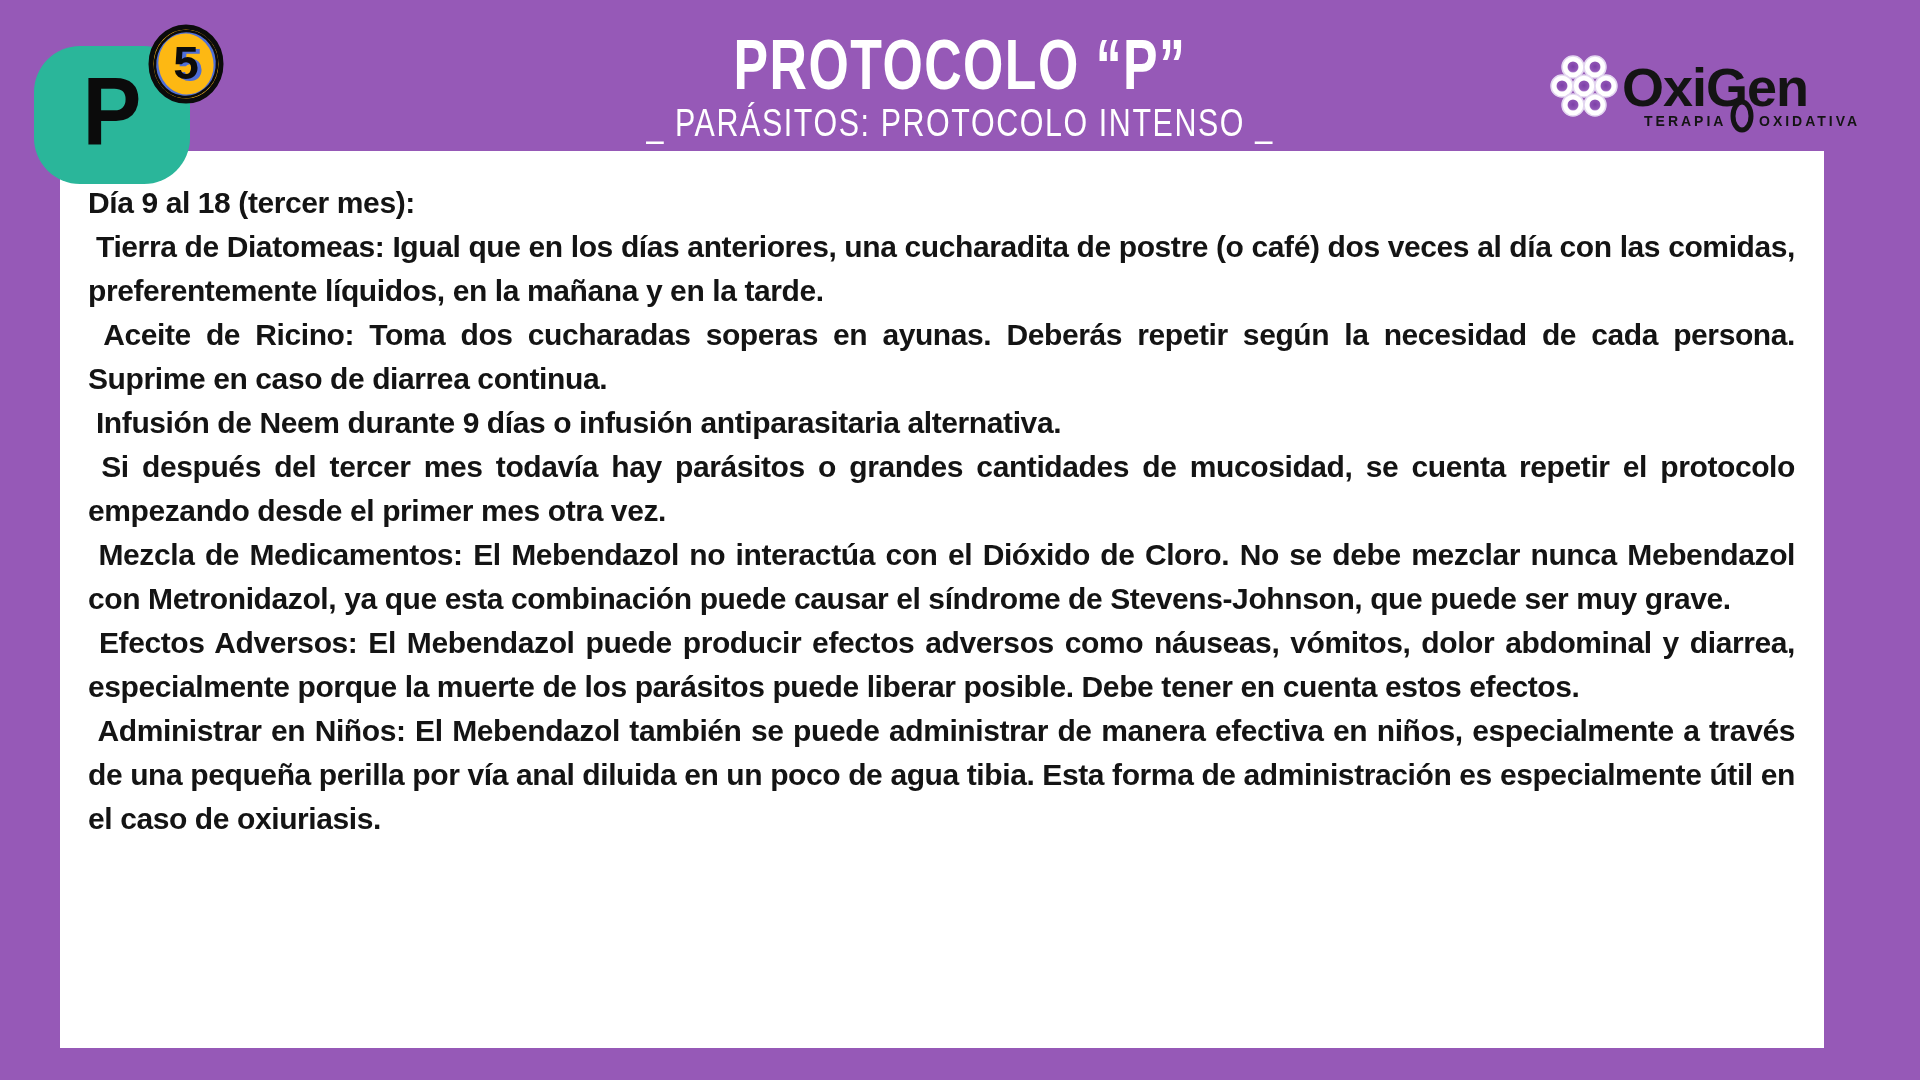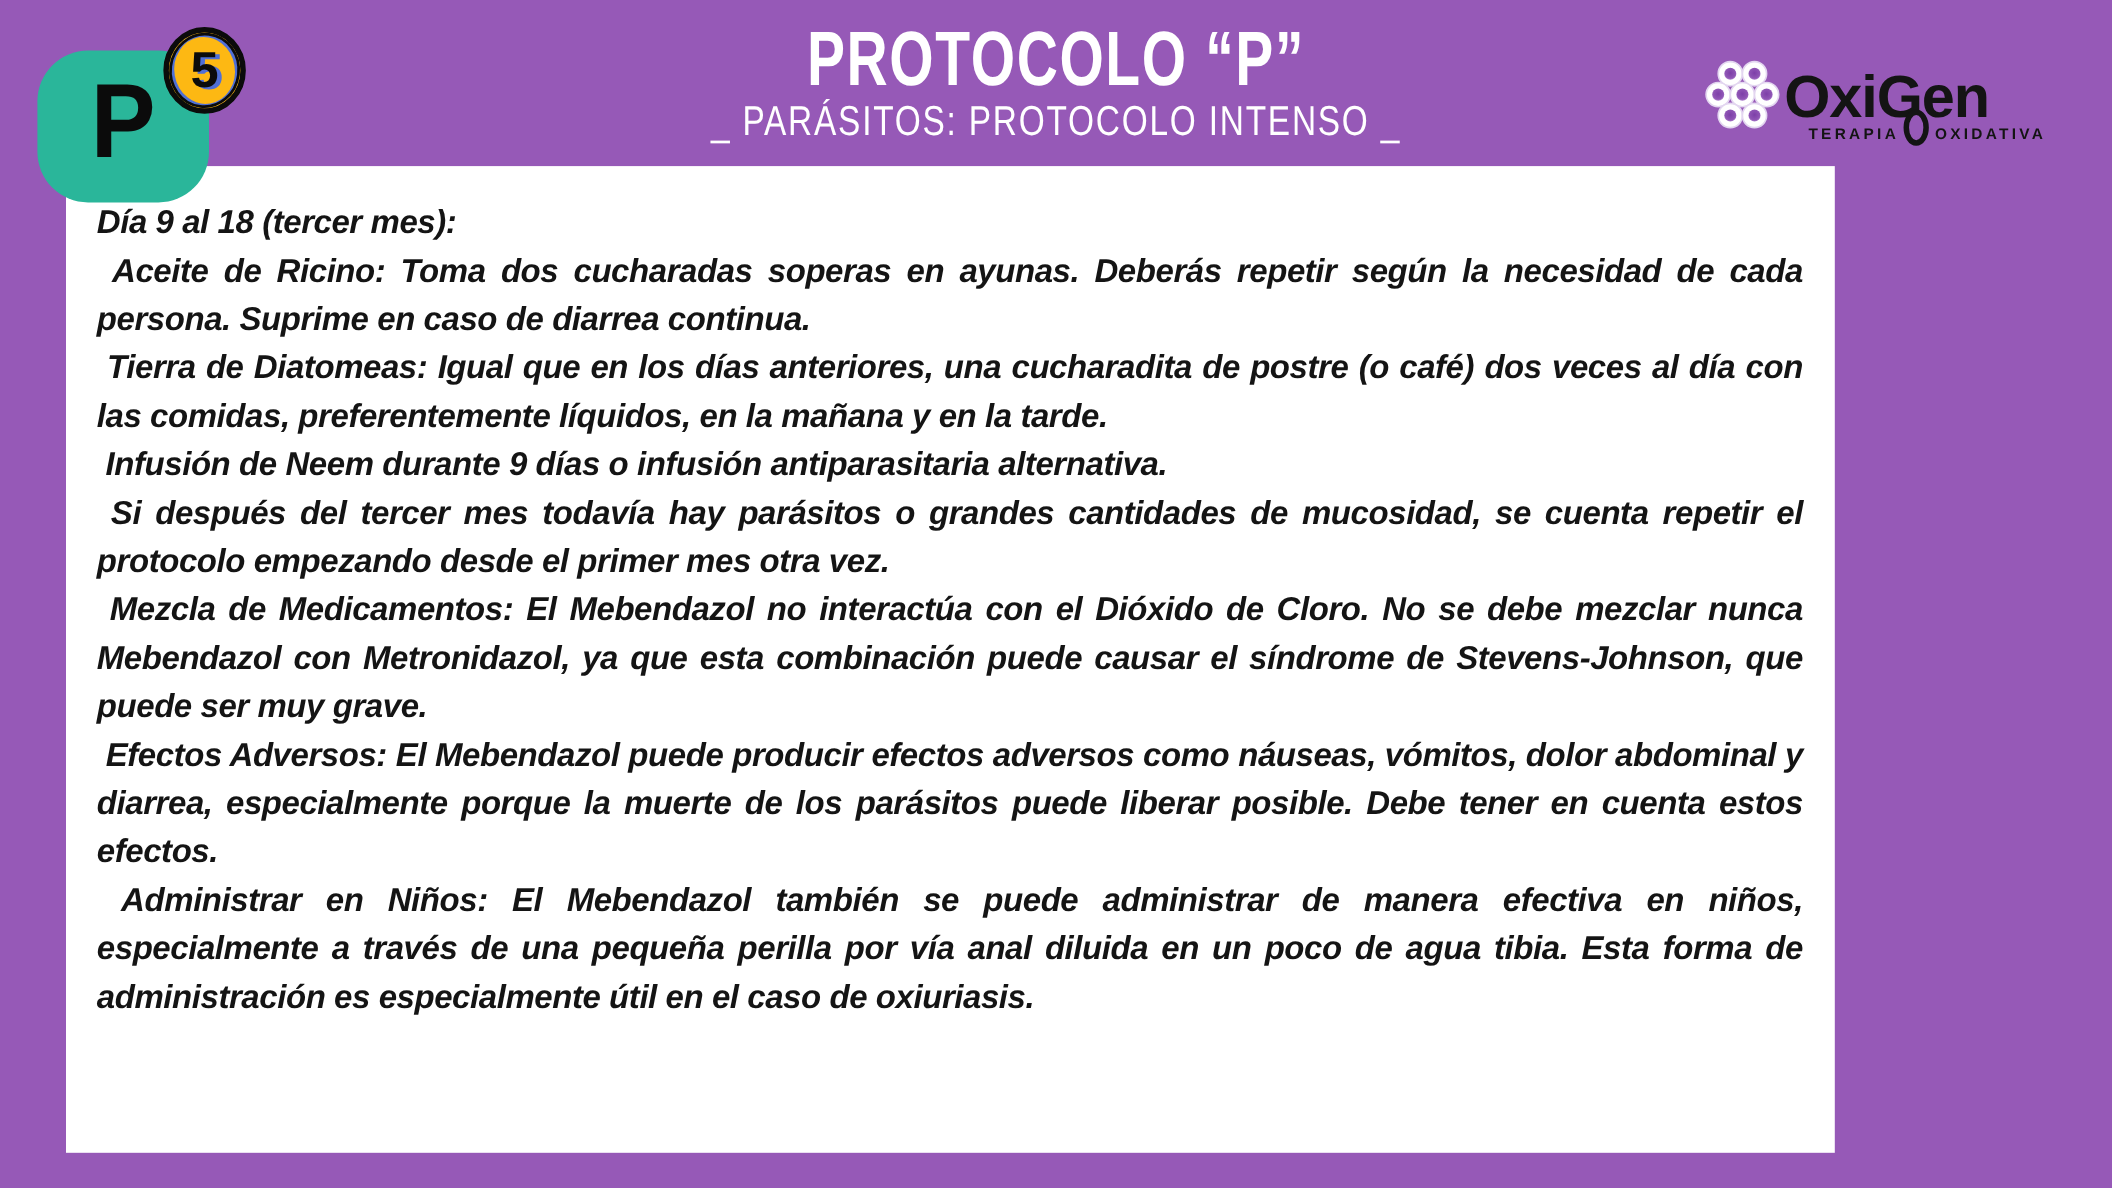--- a/index.html
+++ b/index.html
@@ -6,23 +6,22 @@
   body{
     width:1920px;height:1080px;overflow:hidden;
     background:#9659b7;
     font-family:"Liberation Sans",sans-serif;
     position:relative;
   }
   .page{position:absolute;inset:0;}
 
   
   .card{
-    position:absolute;left:60px;top:151px;width:1608px;height:897px;
+    position:absolute;left:60px;top:151px;width:1764px;height:897px;
     background:#ffffff;
-    font-style:italic;
   }
   .card-inner{
     padding:30px 29px 0 28px;
   }
   .card-inner p{
     margin:0;
     font-size:30px;
     line-height:44px;
     font-weight:bold;
     color:#141414;
@@ -45,21 +44,21 @@
   }
 
   
   .num-badge{
     position:absolute;left:147px;top:24px;width:78px;height:80px;z-index:4;
   }
   .num-badge svg{display:block;}
 
   
   .titles{
-    position:absolute;left:0;top:0;width:1920px;text-align:center;z-index:2;
+    position:absolute;left:0;top:12px;width:1920px;text-align:center;z-index:2;
     color:#ffffff;
   }
   .titles h1{
     margin:16px 0 0 0;
     font-size:70px;line-height:74px;font-weight:800;letter-spacing:2px;
   }
   .titles h1 span{display:inline-block;transform:scaleX(.74);transform-origin:center;white-space:nowrap;}
   .titles h2{
     margin:0;
     font-size:38px;line-height:42px;font-weight:400;letter-spacing:2px;
@@ -71,22 +70,22 @@
   .logo svg{display:block;}
 </style>
 </head>
 <body>
 
 <div class="page">
 
   <div class="card">
     <div class="card-inner">
       <p>Día 9 al 18 (tercer mes):</p>
+      <p> Tierra de Diatomeas: Igual que en los días anteriores, una cucharadita de postre (o café) dos veces al día con las comidas, preferentemente líquidos, en la mañana y en la tarde.</p>
       <p> Aceite de Ricino: Toma dos cucharadas soperas en ayunas. Deberás repetir según la necesidad de cada persona. Suprime en caso de diarrea continua.</p>
-      <p> Tierra de Diatomeas: Igual que en los días anteriores, una cucharadita de postre (o café) dos veces al día con las comidas, preferentemente líquidos, en la mañana y en la tarde.</p>
       <p> Infusión de Neem durante 9 días o infusión antiparasitaria alternativa.</p>
       <p> Si después del tercer mes todavía hay parásitos o grandes cantidades de mucosidad, se cuenta repetir el protocolo empezando desde el primer mes otra vez.</p>
       <p> Mezcla de Medicamentos: El Mebendazol no interactúa con el Dióxido de Cloro. No se debe mezclar nunca Mebendazol con Metronidazol, ya que esta combinación puede causar el síndrome de Stevens-Johnson, que puede ser muy grave.</p>
       <p> Efectos Adversos: El Mebendazol puede producir efectos adversos como náuseas, vómitos, dolor abdominal y diarrea, especialmente porque la muerte de los parásitos puede liberar posible. Debe tener en cuenta estos efectos.</p>
       <p> Administrar en Niños: El Mebendazol también se puede administrar de manera efectiva en niños, especialmente a través de una pequeña perilla por vía anal diluida en un poco de agua tibia. Esta forma de administración es especialmente útil en el caso de oxiuriasis.</p>
     </div>
   </div>
 
   <div class="p-tile">
     <span class="p-letter">P</span>

